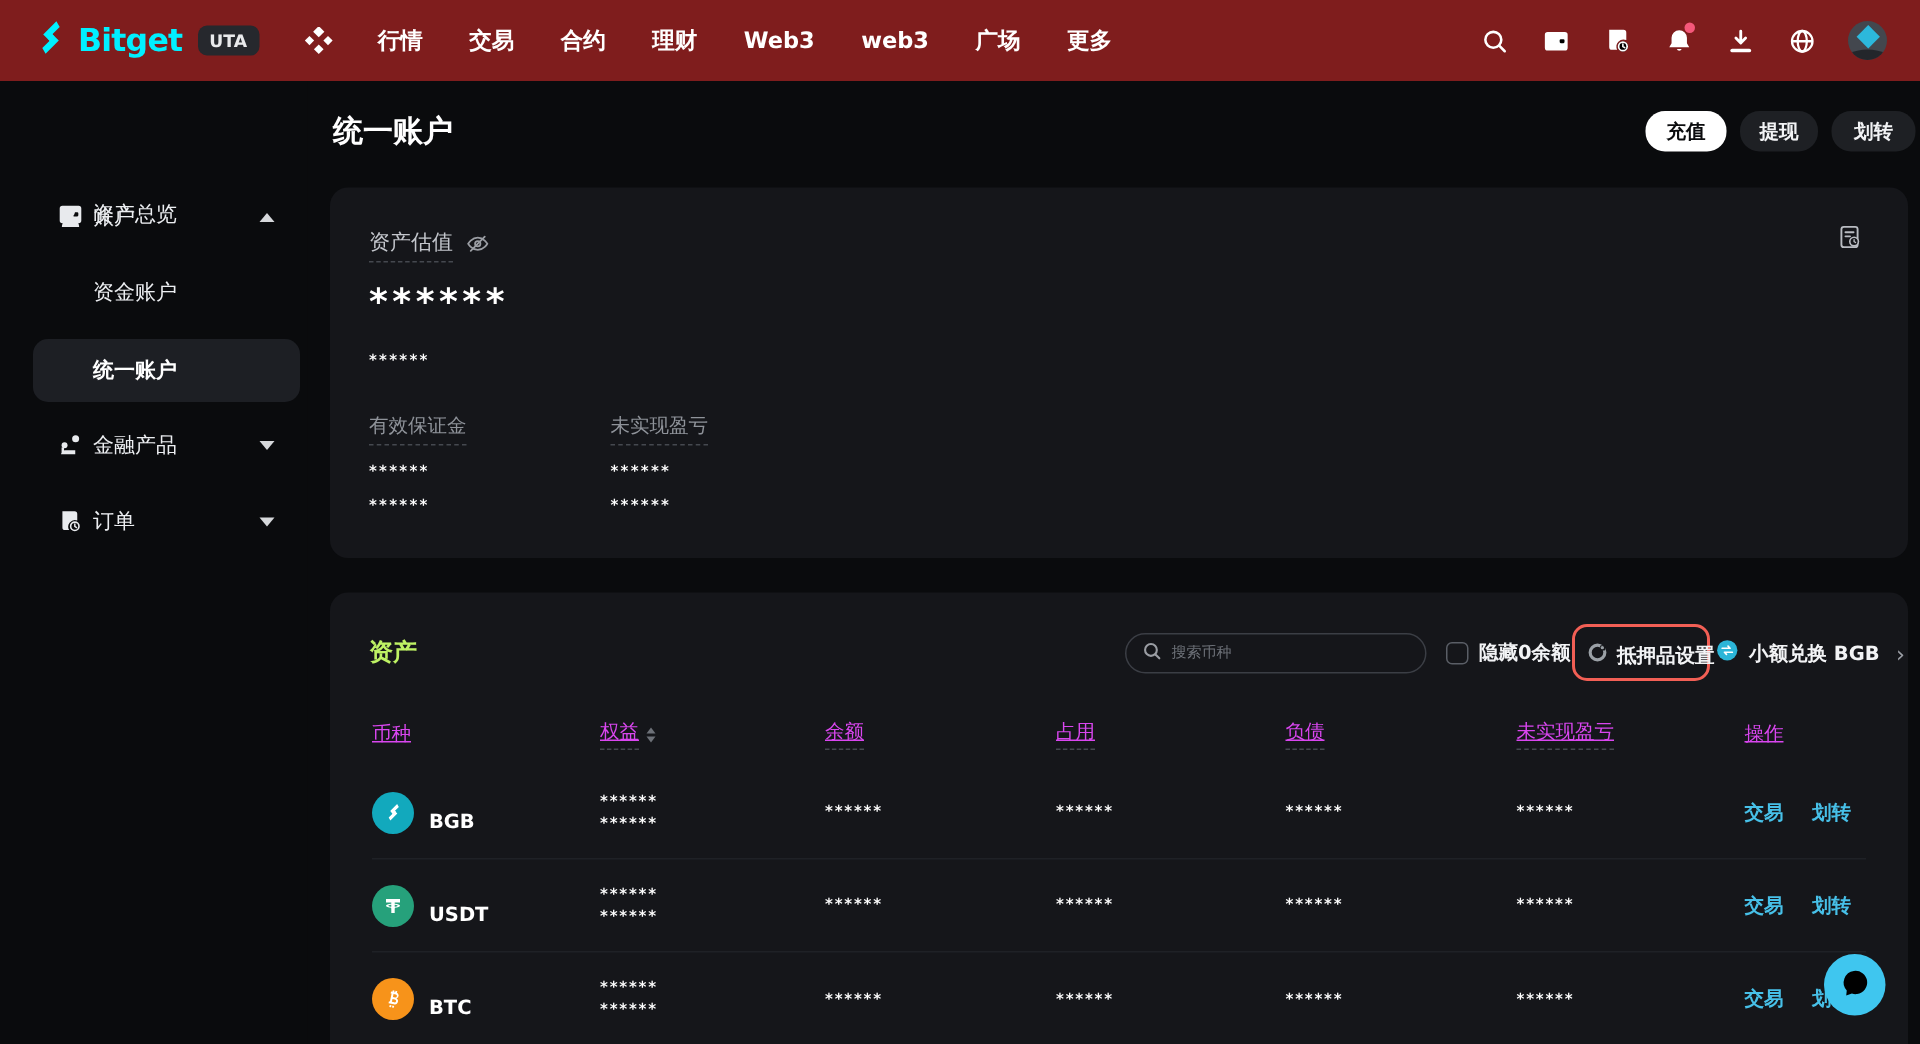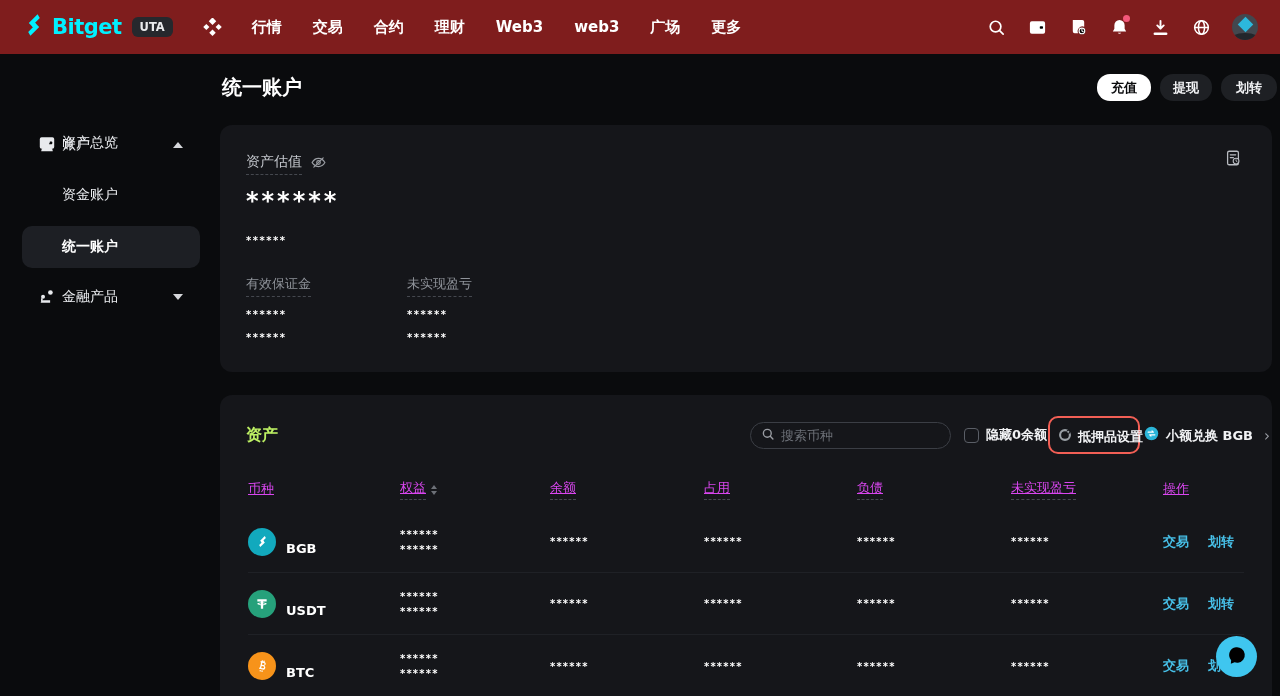--- a/index.html
+++ b/index.html
@@ -62,21 +62,21 @@
   .ov-metric { position:absolute; top:150px; }
   .ov-metric .m-label { font-size:13px; color:#8f939a; }
   .ov-metric .m-line { font-size:10px; font-weight:700; letter-spacing:1.5px; color:#fff; margin-top:12px; }
   #metric-margin { left:26px; }
   #metric-upl { left:187px; }
 
   
   #assets-title { position:absolute; left:26px; top:30px; font-size:16px; font-weight:700; color:#bef264; }
   #search-box { position:absolute; left:530px; top:27px; width:201px; height:27px; border:1px solid #3b3e45;
     border-radius:14px; display:flex; align-items:center; padding:0 10px; gap:6px; background:transparent; }
-  #search-input { background:transparent; border:none; outline:none; color:#e7e9ec; font-size:13px; width:150px;
+  #search-input { background:transparent; border:none; outline:none; color:#e7e9ec; font-size:10px; width:150px;
     font-family:inherit; }
   #search-input::placeholder { color:#6d7178; }
   #hide-zero { position:absolute; left:744px; top:31px; display:flex; align-items:center; gap:7px; cursor:pointer; }
   .checkbox { width:15px; height:15px; border:1.5px solid #5a5e66; border-radius:4px; background:transparent; }
   #hide-zero-label { font-size:13px; font-weight:600; color:#f2f3f5; white-space:nowrap; }
   #collateral-highlight { position:absolute; left:828px; top:21px; width:92px; height:38px;
     border:2.5px solid #f25f55; border-radius:10px; }
   #collateral-btn { position:absolute; left:838px; top:32px; display:flex; align-items:center; gap:6px; cursor:pointer; }
   #collateral-label { font-size:13px; font-weight:700; color:#f2f3f5; white-space:nowrap; }
   #convert-btn { position:absolute; left:924px; top:31px; display:flex; align-items:center; gap:7px; cursor:pointer; }
@@ -229,20 +229,32 @@
           <circle cx="13.8" cy="5" r="2.6"></circle>
           <path d="M3 16.5c0-1.6 1.3-2.9 2.9-2.9h7.6v2.9z"></path>
           <circle cx="5.6" cy="9.8" r="2.2"></circle>
           <rect x="3.4" y="11.4" width="1.8" height="3.4"></rect>
         </svg>
       </span>
       <span class="s-label">金融产品</span>
       <span class="s-arrow arrow-down"></span>
     </div>
 
+    <div class="side-item" style="top:280px;">
+      <span class="s-icon">
+        <svg width="18" height="18" viewBox="0 0 20 20">
+          <path fill="#e8eaed" d="M4 2h9a2 2 0 0 1 2 2v4.8a5 5 0 0 0-6 7.2H6a2 2 0 0 1-2-2z"></path>
+          <circle cx="13.2" cy="13.2" r="3.8" fill="#0a0b0d"></circle>
+          <circle cx="13.2" cy="13.2" r="3.1" fill="none" stroke="#e8eaed" stroke-width="1.2"></circle>
+          <path d="M13.2 11.5v1.7l1.3 0.9" stroke="#e8eaed" stroke-width="1.1" fill="none" stroke-linecap="round"></path>
+        </svg>
+      </span>
+      <span class="s-label">订单</span>
+      <span class="s-arrow arrow-down"></span>
+    </div>
   </aside>
 
   <h1 id="page-title">统一账户</h1>
   <button class="top-btn" id="btn-deposit">充值</button>
   <button class="top-btn" id="btn-withdraw">提现</button>
   <button class="top-btn" id="btn-transfer-top">划转</button>
 
   <section class="card" id="overview-card">
     <div id="ov-label-row">
       <span id="ov-label" class="dashed-u">资产估值</span>

